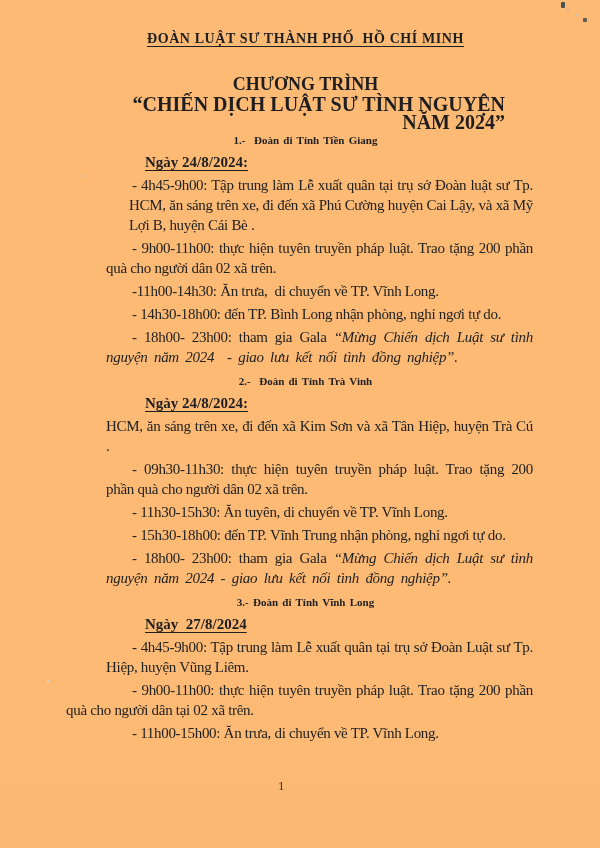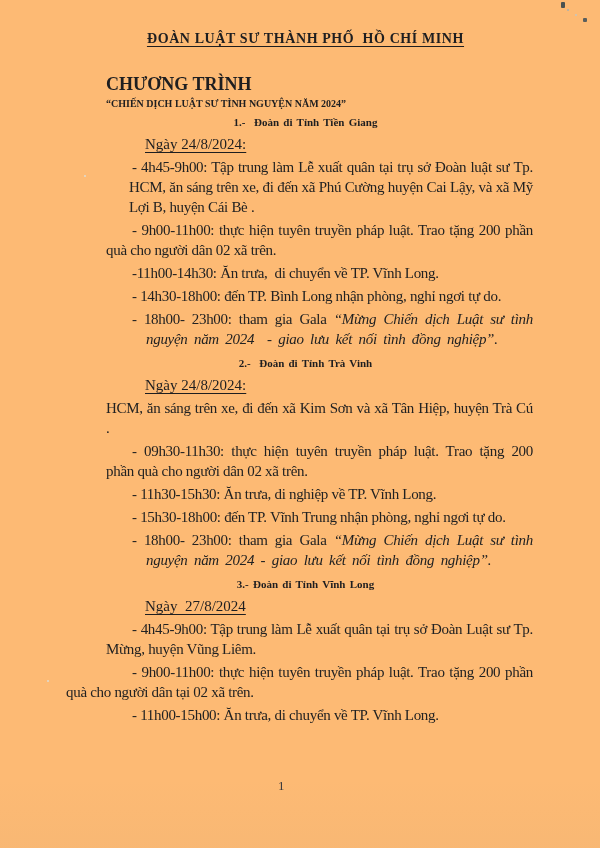--- a/index.html
+++ b/index.html
@@ -7,42 +7,42 @@
     position:relative;width:600px;height:848px;background:#fdba74;
     color:#222;font-family:"Liberation Serif","DejaVu Serif",serif;
     overflow:hidden;
   }
   .content{padding:0 67px 0 106px;}
   .doc-header{
     margin:30px 28px 0 0;text-align:center;font-weight:bold;font-size:14px;
     letter-spacing:.6px;line-height:18px;white-space:pre-wrap;color:#1e1e20;
   }
   .doc-header .u{text-decoration:underline;text-underline-offset:3px;text-decoration-thickness:1.3px;}
-  .title{margin:26px 28px 0 0;text-align:left;font-weight:bold;font-size:18px;line-height:21px;color:#1e1e20;}
-  .subtitle{margin:0 28px 0 0;text-align:left;font-weight:bold;font-size:10px;line-height:18px;color:#1e1e20;}
+  .title{margin:26px 28px 0 0;text-align:center;font-weight:bold;font-size:18px;line-height:21px;color:#1e1e20;}
+  .subtitle{margin:0 28px 0 0;text-align:right;font-weight:bold;font-size:20px;line-height:18px;color:#1e1e20;}
   .sec-h{
     margin:5px 28px 0 0;text-align:center;font-weight:bold;font-size:11px;
     line-height:19px;word-spacing:1.5px;white-space:pre-wrap;color:#1e1e20;
   }
   section:first-of-type .sec-h{margin-top:0;}
   .sec-date{
-    margin:2px 0 3px 0;padding-left:39px;font-weight:normal;font-size:15px;
+    margin:2px 0 3px 0;padding-left:39px;font-weight:bold;font-size:15px;
     line-height:20px;white-space:pre-wrap;color:#1e1e20;
   }
   .sec-date .u{text-decoration:underline;text-underline-offset:3px;text-decoration-thickness:1.4px;}
   .para{margin:3px 0 0 0;}
   .ln{
     font-size:15px;line-height:20px;letter-spacing:-.3px;
     white-space:pre-wrap;min-height:20px;
   }
   .ln.first{padding-left:26px;}
   .ln.ind{padding-left:23px;}
   .ln.out{margin-left:-40px;}
   .ln.j{text-align:justify;text-align-last:justify;text-justify:inter-word;}
-  .ln.sp{word-spacing:3px;margin-left:40px;}
+  .ln.sp{word-spacing:3px;}
   .it{font-style:italic;}
   .page-num{position:absolute;left:278px;top:778px;font-size:13px;color:#3a3a3c;}
   .speck{position:absolute;border-radius:1px;}
   .speck.s1{left:561px;top:2px;width:4px;height:6px;background:#4a5250;}
   .speck.s2{left:567px;top:9px;width:2px;height:2px;background:#aab0ae;}
   .speck.s3{left:575px;top:14px;width:2px;height:2px;background:#c2c6c4;}
   .speck.s4{left:583px;top:18px;width:4px;height:4px;background:#5a5f5d;}
   .speck.s5{left:84px;top:175px;width:2px;height:2px;background:#dcdcd6;}
   .speck.s6{left:47px;top:680px;width:2px;height:2px;background:#dcdcd6;}
   .shade{
@@ -90,36 +90,36 @@
           <div class="sec-date"><span class="u">Ngày 24/8/2024:</span></div>
           <div class="para">
             <div class="ln j"><span>HCM, ăn sáng trên xe, đi đến xã Kim Sơn và xã Tân Hiệp, huyện Trà Cú</span></div>
             <div class="ln"><span>.</span></div>
           </div>
           <div class="para">
             <div class="ln first j"><span>- 09h30-11h30: thực hiện tuyên truyền pháp luật. Trao tặng 200</span></div>
             <div class="ln"><span>phần quà cho người dân 02 xã trên.</span></div>
           </div>
           <div class="para">
-            <div class="ln first"><span>- 11h30-15h30: Ăn trưa, di nghiệp về TP. Vĩnh Long.</span></div>
+            <div class="ln first"><span>- 11h30-15h30: Ăn tuyên, di chuyển về TP. Vĩnh Long.</span></div>
           </div>
           <div class="para">
             <div class="ln first"><span>- 15h30-18h00: đến TP. Vĩnh Trung nhận phòng, nghỉ ngơi tự do.</span></div>
           </div>
           <div class="para">
             <div class="ln first j"><span>- 18h00- 23h00: tham gia Gala </span><span class="it">“Mừng Chiến dịch Luật sư tình</span></div>
             <div class="ln sp"><span class="it">nguyện năm 2024 - giao lưu kết nối tình đồng nghiệp”.</span></div>
           </div>
         </section>
         <section class="sec">
           <div class="sec-h">3.- Đoàn đi Tỉnh Vĩnh Long</div>
           <div class="sec-date"><span class="u">Ngày  27/8/2024</span></div>
           <div class="para">
             <div class="ln first j"><span>- 4h45-9h00: Tập trung làm Lễ xuất quân tại trụ sở Đoàn Luật sư Tp.</span></div>
-            <div class="ln"><span>Mừng, huyện Vũng Liêm.</span></div>
+            <div class="ln"><span>Hiệp, huyện Vũng Liêm.</span></div>
           </div>
           <div class="para">
             <div class="ln first j"><span>- 9h00-11h00: thực hiện tuyên truyền pháp luật. Trao tặng 200 phần</span></div>
             <div class="ln out"><span>quà cho người dân tại 02 xã trên.</span></div>
           </div>
           <div class="para">
             <div class="ln first"><span>- 11h00-15h00: Ăn trưa, di chuyển về TP. Vĩnh Long.</span></div>
           </div>
         </section>
       </div>

